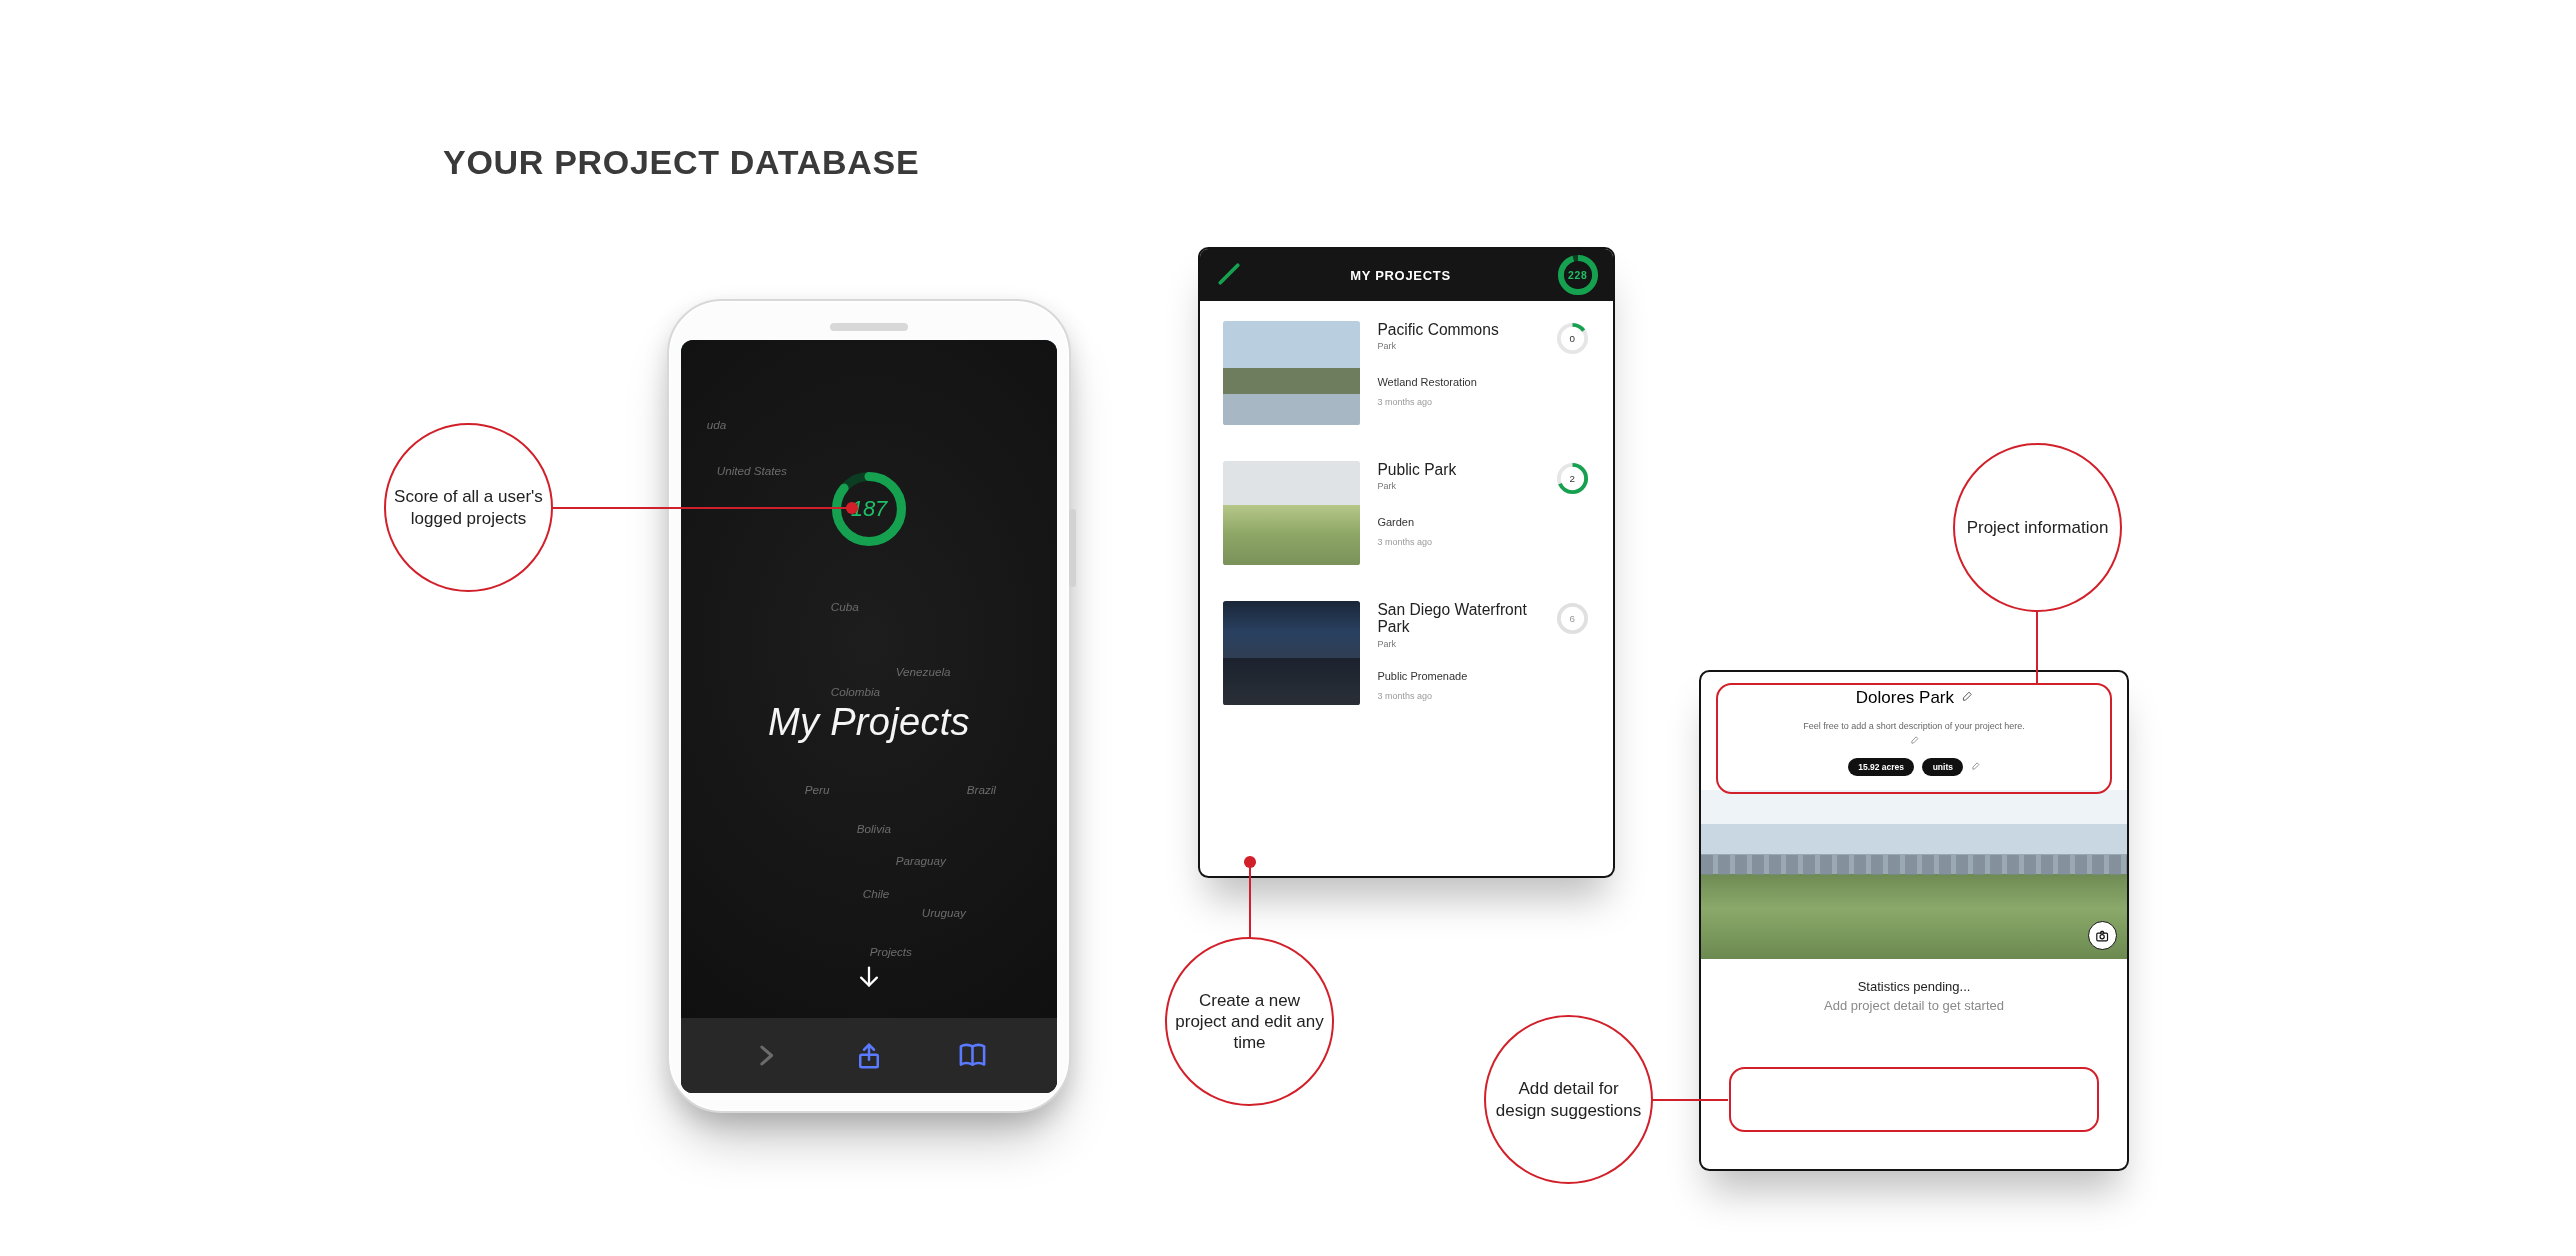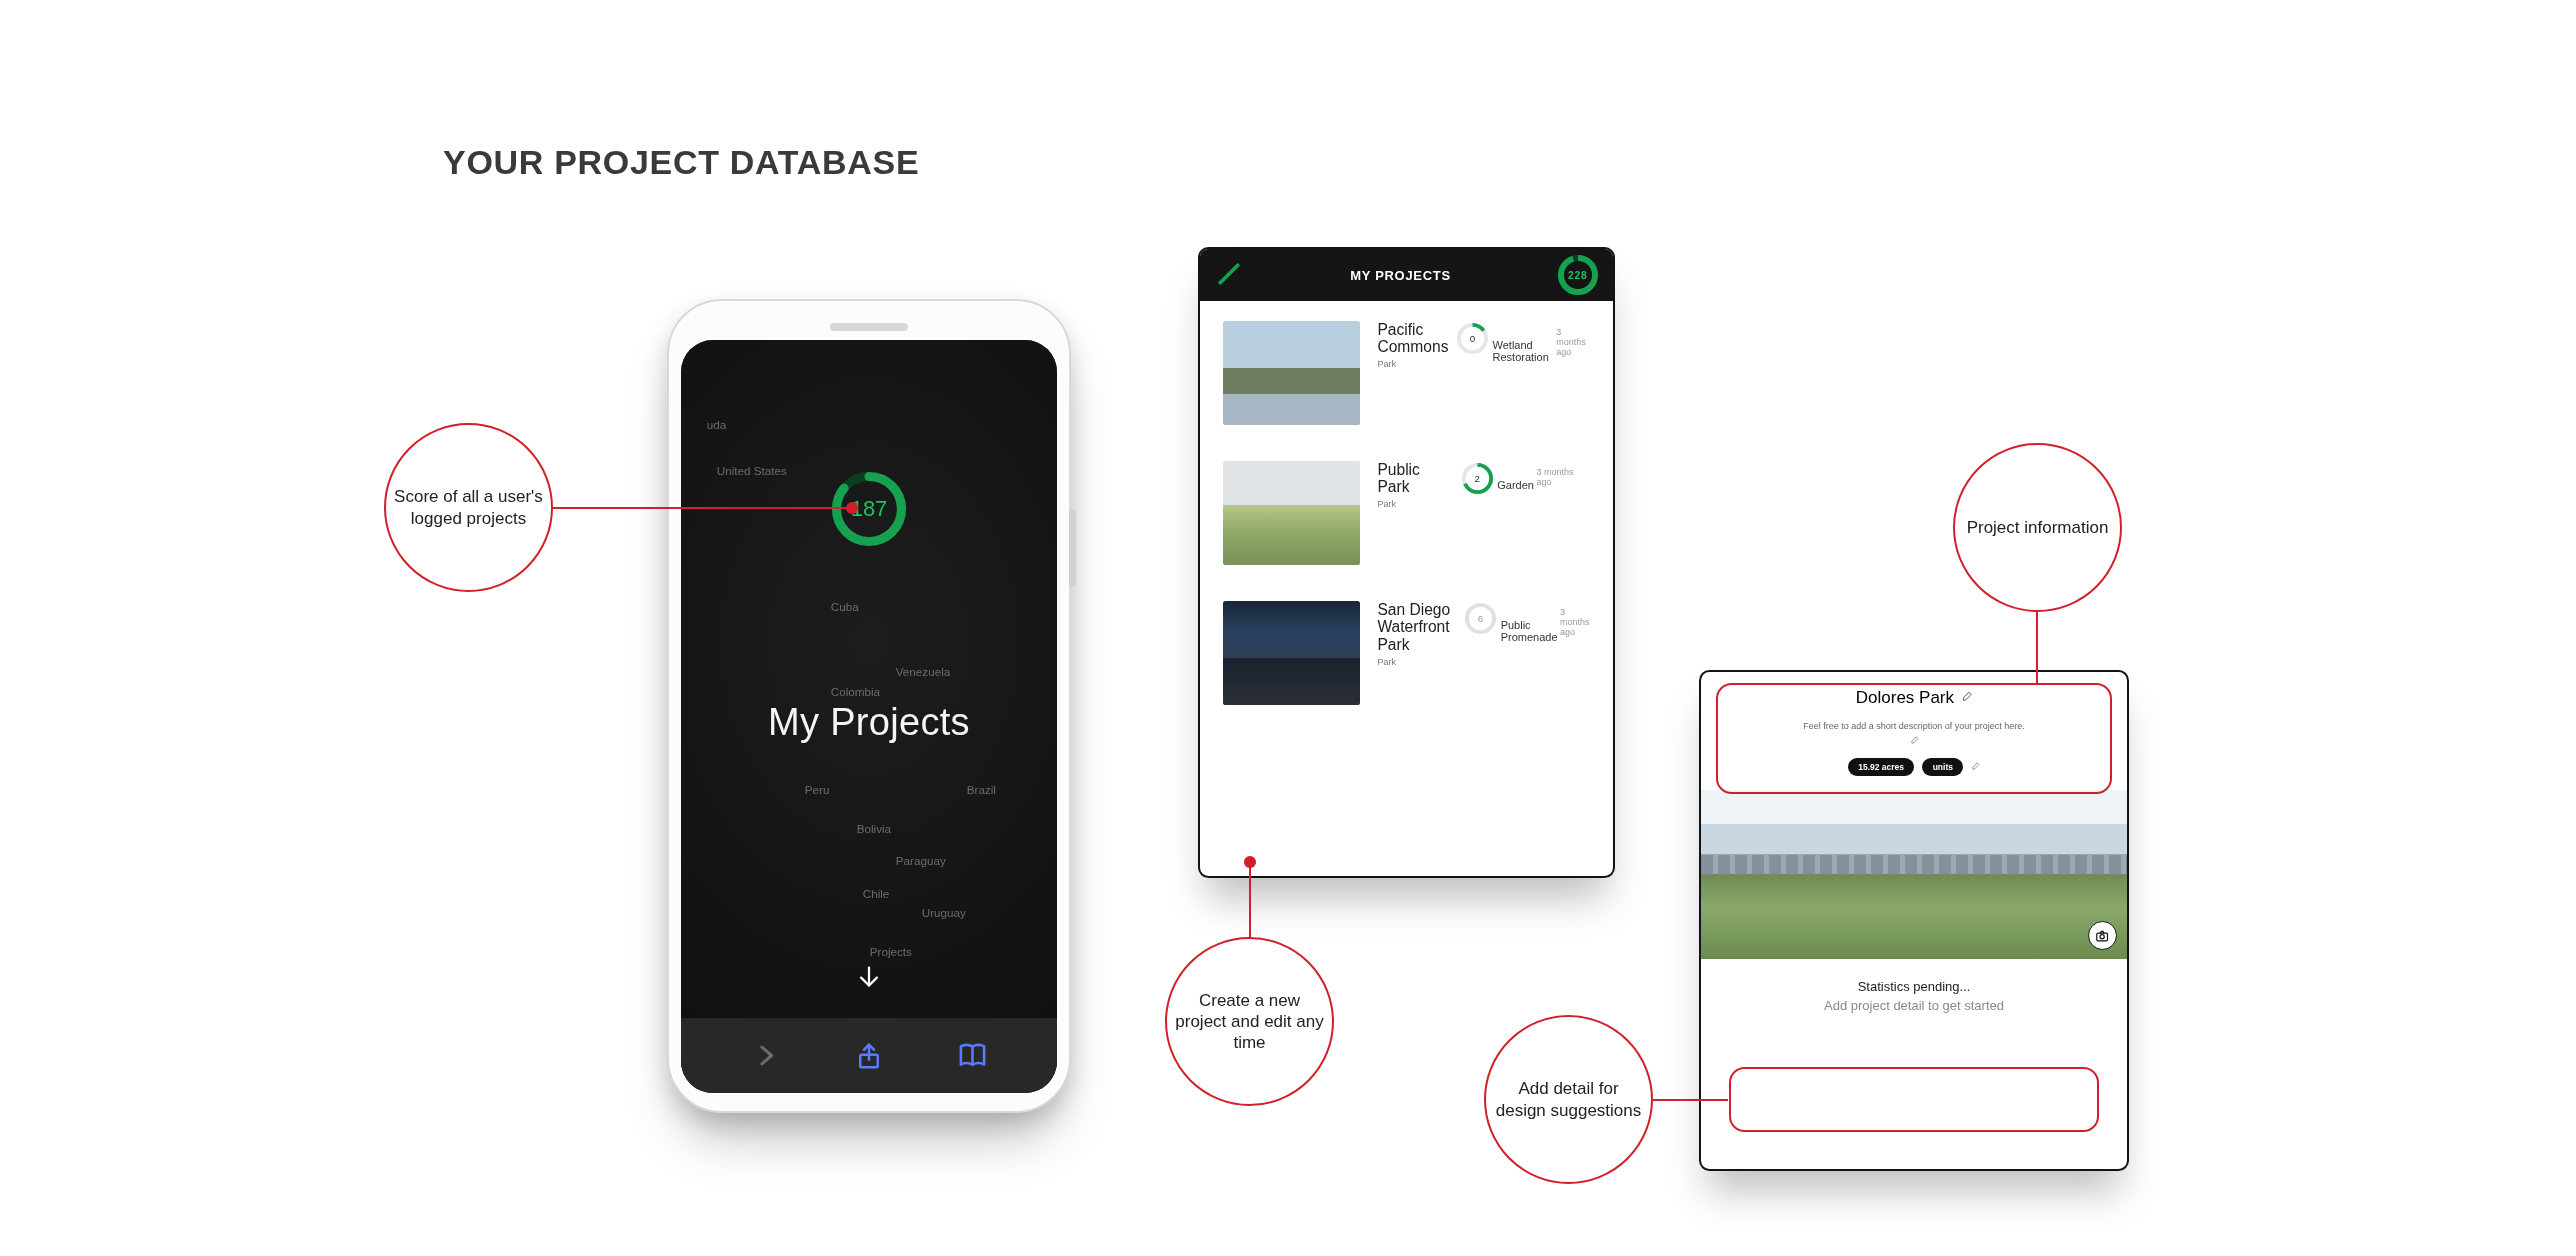--- a/index.html
+++ b/index.html
@@ -45,23 +45,24 @@
     content:"";
     position:absolute;
     left:50%; top:22px; transform:translateX(-50%);
     width:78px; height:7.8px; border-radius:3.9px;
     background:#d8d8d8;
   }
   .phone-screen {
     position: absolute;
     left: 11.7px; right: 11.7px;
     top: 39px; bottom: 18px;
-    border-radius: 32px;
+    border-radius: 12px;
     overflow: hidden;
     background: #0c4a6e;
+    font-style: italic;
   }
   .worldmap {
     position: absolute; inset:0;
     background:
       radial-gradient(120% 80% at 50% 40%, #1d1d1d 0%, #101010 75%);
   }
   .worldmap .fake-continents{
     position:absolute; inset:0;
     opacity:.35; filter:blur(0.3px);
   }
@@ -135,21 +136,21 @@
       linear-gradient(to bottom,#b9cfe0 0%,#b9cfe0 45%,#6f7d5f 45%,#6f7d5f 70%,#a8b7c4 70%,#a8b7c4 100%);
   }
   .thumb.park{
     background:
       linear-gradient(to bottom,#dfe3e5 0%,#dfe3e5 42%,#b6c789 42%,#8ea766 70%,#7a915a 100%);
   }
   .thumb.city{
     background:
       linear-gradient(to bottom,#1a2638 0%,#294160 30%,#2f3d52 55%,#1b222e 55%,#2a2f37 100%);
   }
-  .proj-main{ flex:1; display:flex; flex-direction:row; gap:2.6px; }
+  .proj-main{ flex:1; display:flex; flex-direction:column; gap:2.6px; }
   .proj-head{ display:flex; justify-content:space-between; align-items:flex-start; gap:6.5px;}
   .proj-name{ font-size:15.6px; font-weight:500; color:#222; line-height:1.15; }
   .proj-type{ font-size:9px; color:#777; margin-top:2.6px;}
   .proj-sub { font-size:11px; color:#333; margin-top:18px;}
   .proj-ago { font-size:9px; color:#9a9a9a; margin-top:6.5px;}
   .mini-ring{ width:35px; height:35px; position:relative; flex-shrink:0;}
 
   .listcard-footer{
     position:absolute; left:0; right:0; bottom:0; height:47px;
     background:#151515; color:#fff;

